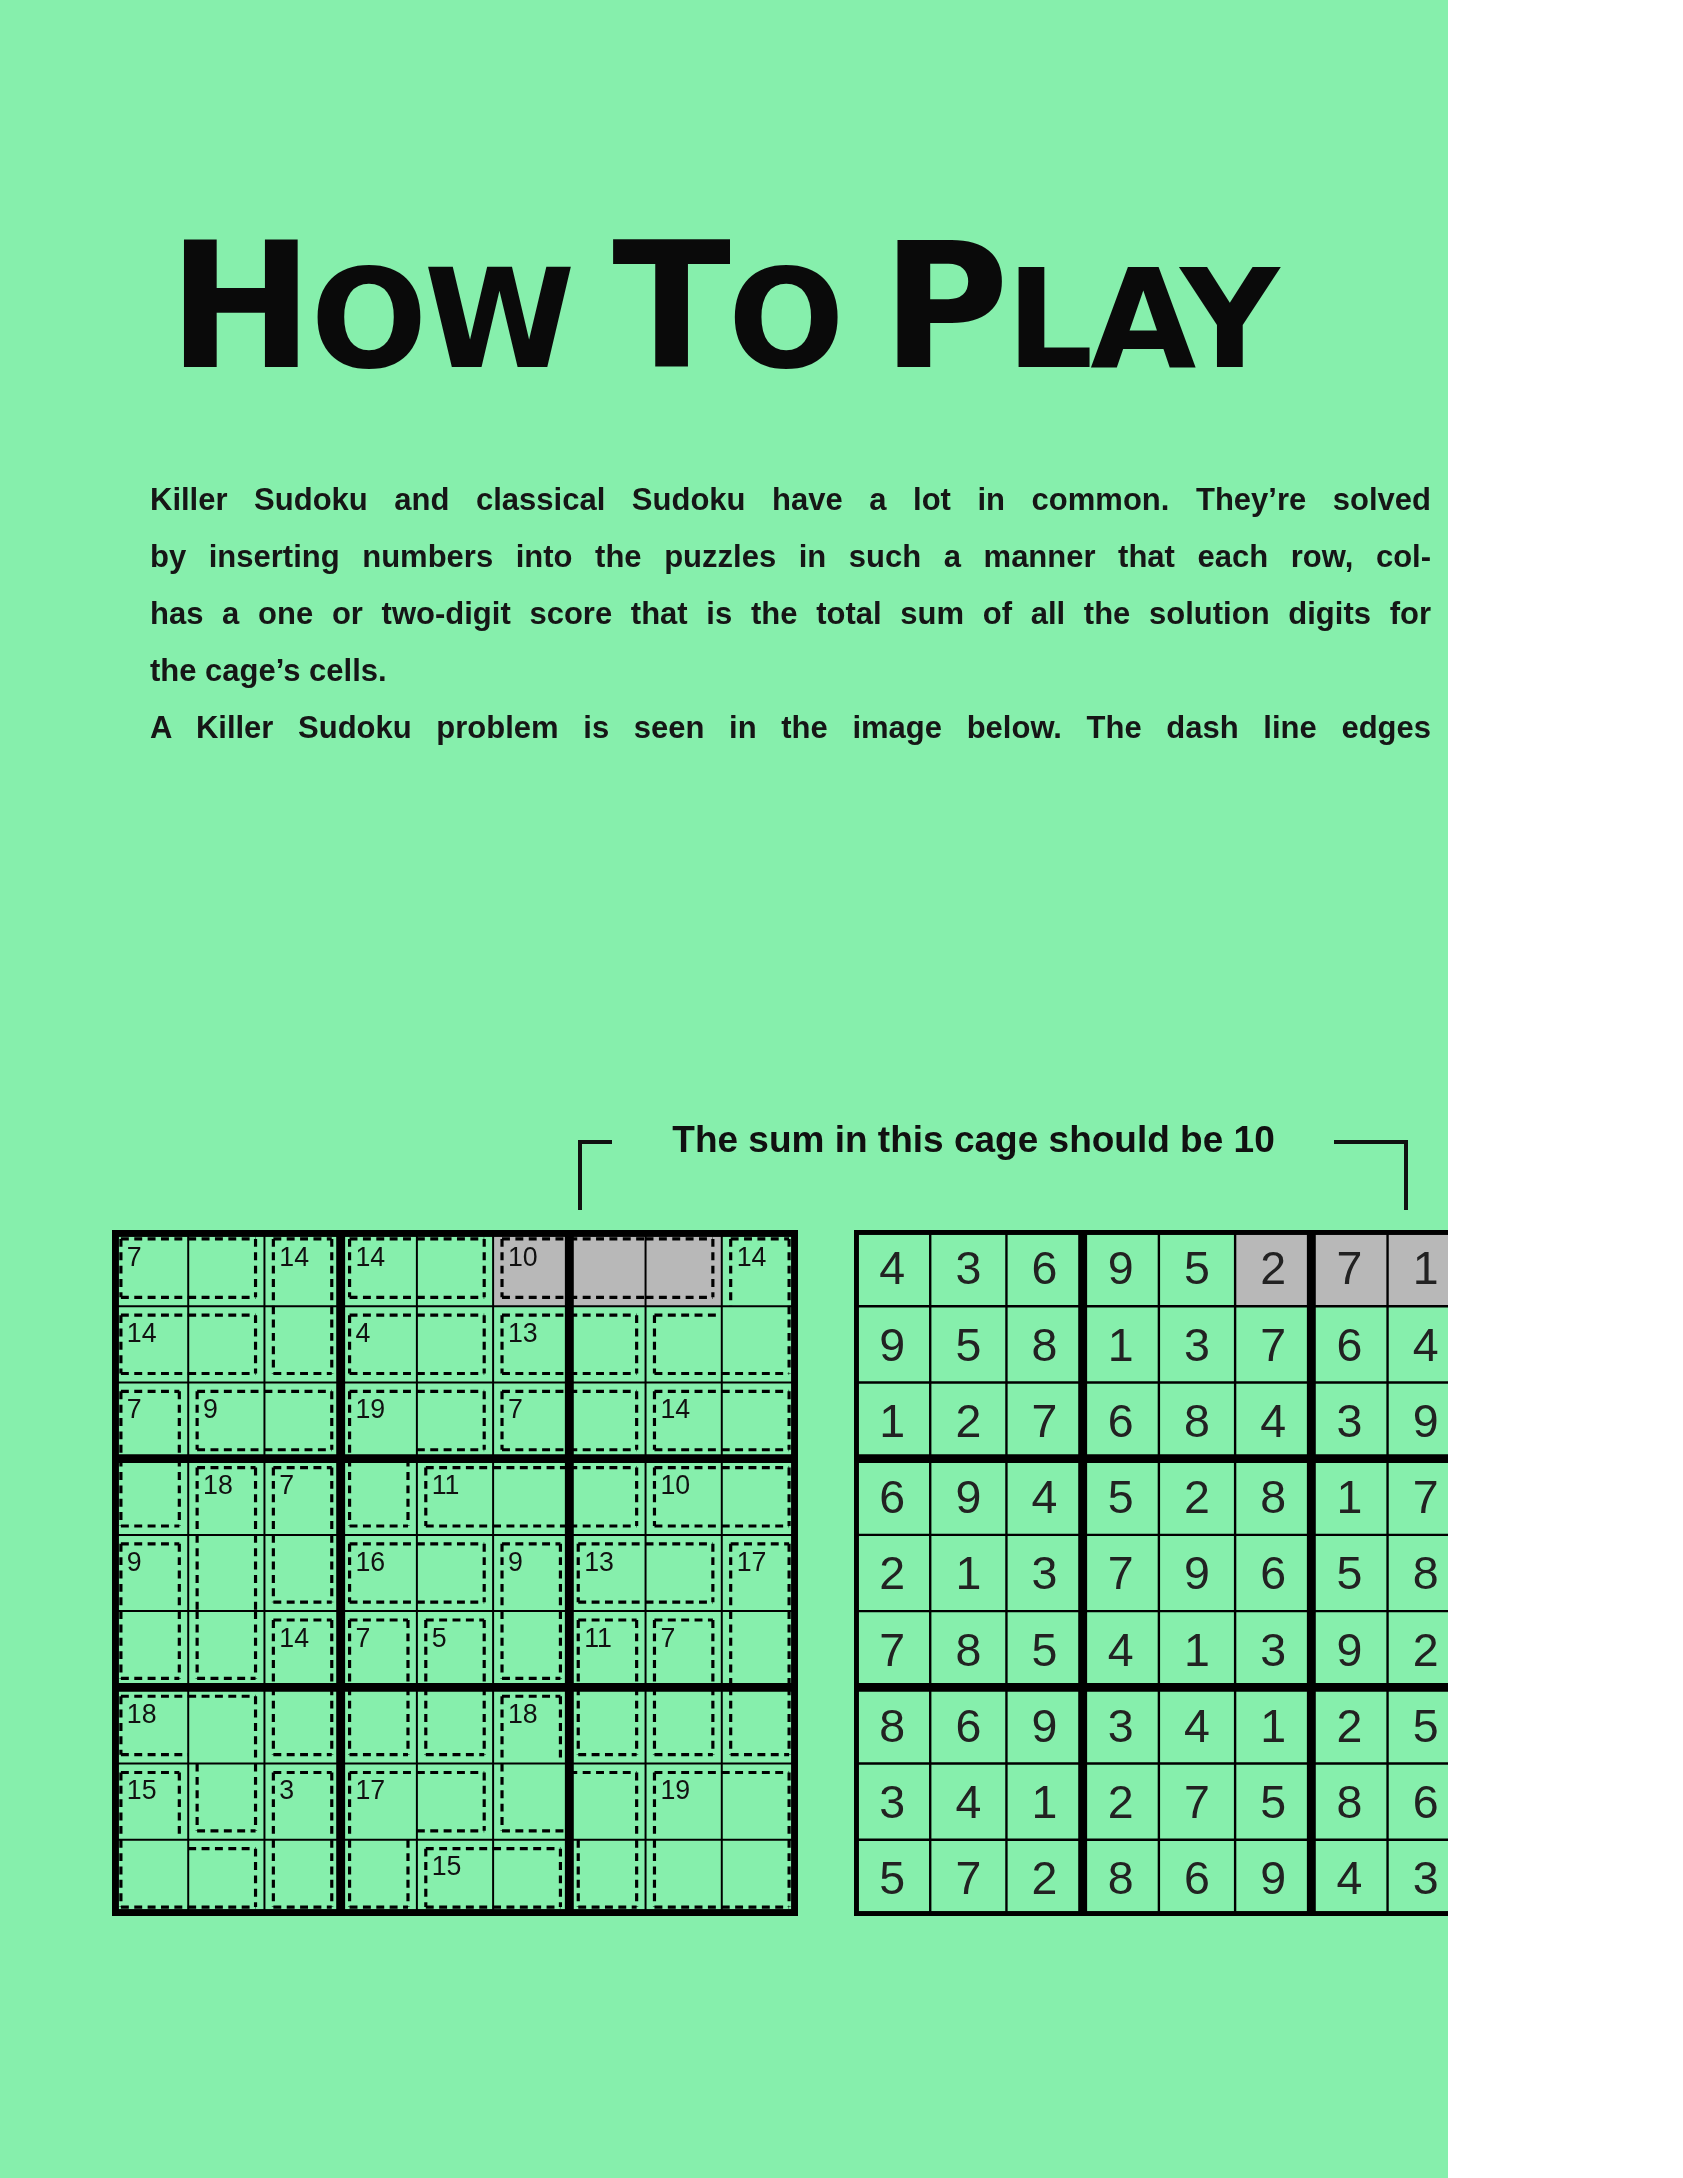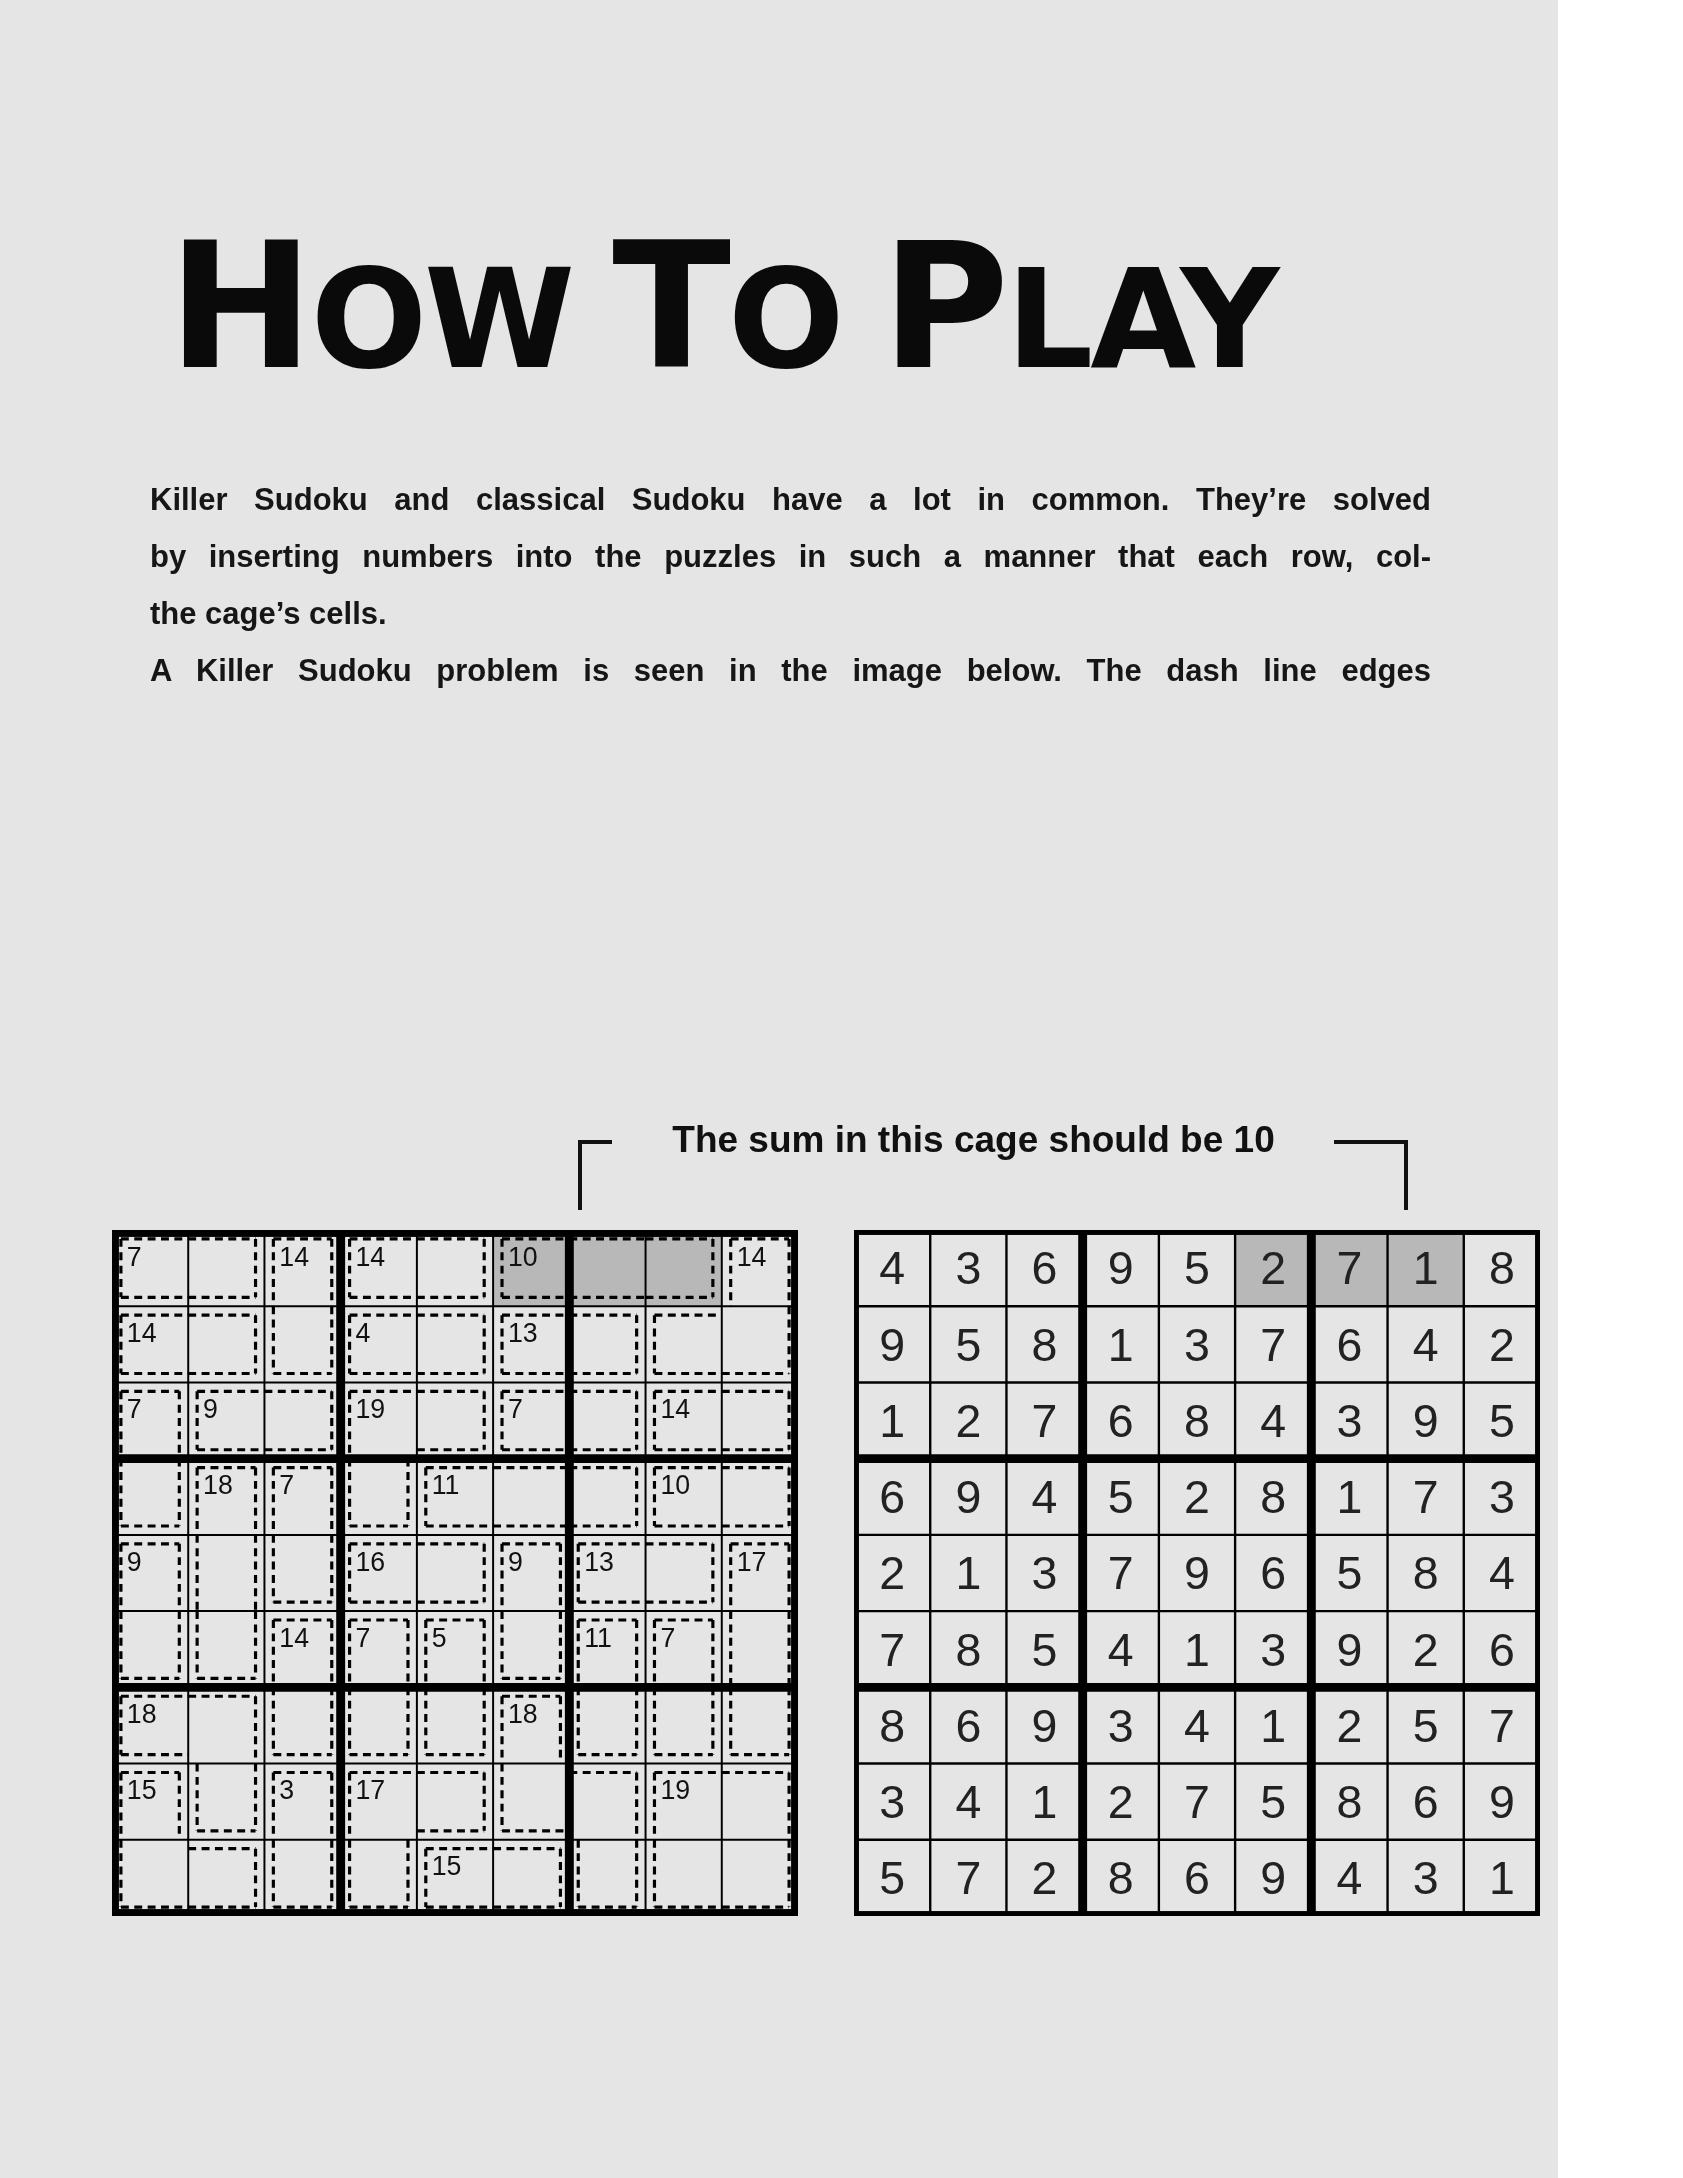--- a/index.html
+++ b/index.html
@@ -1,18 +1,18 @@
 <!DOCTYPE html>
 <html><head>
 <meta charset="utf-8">
 <style>
   * { margin:0; padding:0; box-sizing:border-box; }
   html,body { background:#ffffff; }
   body { font-family:"Liberation Sans", sans-serif; color:#1a1a1a; }
-  .page { position:relative; width:1558px; height:2178px; background:#e5e5e5; overflow:hidden; }
+  .page { position:relative; width:1448px; height:2178px; background:#86efac; overflow:hidden; }
 
   .title { position:absolute; left:168px; top:220px; white-space:nowrap;
            font-family:"DejaVu Sans","Liberation Sans",sans-serif; font-weight:700;
            color:#0a0a0a; line-height:174px; }
   .title .word { letter-spacing:-3px; margin-right:40px; }
   .title .lead { font-size:174px; }
   .title .rest { font-size:137px; }
 
   .intro { position:absolute; left:150px; top:471px; width:1281px;
            font-size:31px; line-height:57px; color:#161616; }
@@ -37,20 +37,21 @@
 </head>
 <body>
 
 <div class="page">
 
   <h1 class="title" id="title"><span class="word"><span class="lead">H</span><span class="rest">O</span><span class="rest">W</span></span><span class="word"><span class="lead">T</span><span class="rest">O</span></span><span class="word"><span class="lead">P</span><span class="rest">L</span><span class="rest">A</span><span class="rest">Y</span></span></h1>
 
   <div class="intro" id="intro">
       <div class="tline jline">Killer Sudoku and classical Sudoku have a lot in common. They’re solved</div>
       <div class="tline jline">by inserting numbers into the puzzles in such a manner that each row, col-</div>
+      <div class="tline jline">has a one or two-digit score that is the total sum of all the solution digits for</div>
       <div class="tline">the cage’s cells.</div>
       <div class="tline jline">A Killer Sudoku problem is seen in the image below. The dash line edges</div>
     </div>
 
   <div class="callout-label">The sum in this cage should be 10</div>
   <div class="bracket-left"></div>
   <div class="bracket-right"></div>
 
   <div class="grid killer-grid" id="killer-grid"><svg width="686" height="686" viewBox="0 0 693 693">
         <g>

